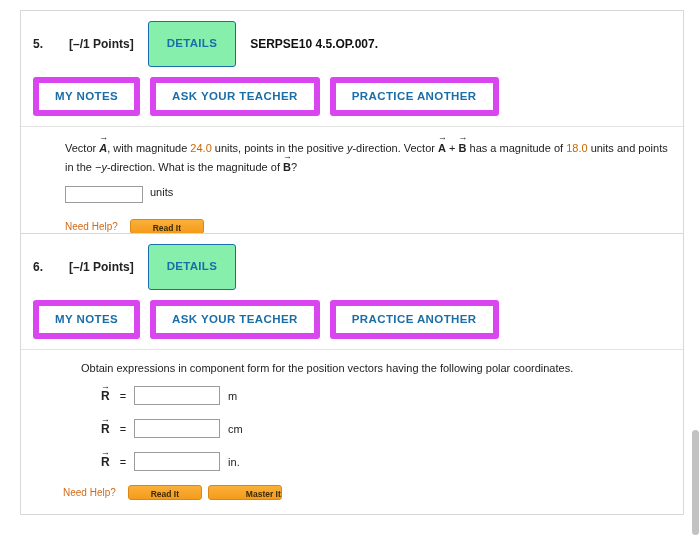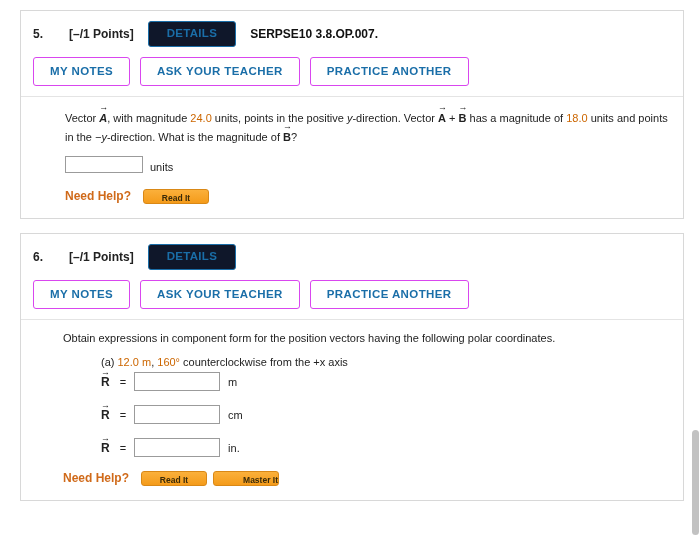--- a/index.html
+++ b/index.html
@@ -46,42 +46,42 @@
   .prob-points {
     font-size: 12px;
     font-weight: bold;
     color: #222;
     white-space: nowrap;
     padding-left: 20px;
   }
   .details-btn {
     border: 1px solid #1a6ea8;
     color: #1a6ea8;
-    background: #0f172a;
+    background: #86efac;
     font-size: 11.5px;
     font-weight: bold;
     letter-spacing: 0.3px;
-    padding: 6px 18px;
+    padding: 16px 18px;
     border-radius: 3px;
     cursor: pointer;
     line-height: 1;
   }
   .prob-code {
     font-size: 12px;
     font-weight: bold;
     color: #111;
     white-space: nowrap;
   }
   .btn-row {
     padding: 10px 12px 10px 12px;
     display: flex;
     gap: 10px;
   }
   .wide-btn {
-    border: 1px solid #d946ef;
+    border: 6px solid #d946ef;
     color: #1a6ea8;
     background: #ffffff;
     font-size: 11.5px;
     font-weight: bold;
     letter-spacing: 0.4px;
     padding: 8px 16px;
     border-radius: 3px;
     cursor: pointer;
     line-height: 1;
   }
@@ -114,21 +114,21 @@
     font-size: 9px;
     line-height: 9px;
     color: #222;
     text-align: center;
   }
   .ital { font-style: italic; }
 
   .answer-line {
     margin-top: 10px;
     display: flex;
-    align-items: flex-end;
+    align-items: flex-start;
     gap: 7px;
   }
   .ansbox {
     width: 78px;
     height: 17px;
     border: 1px solid #9b9b9b;
     background: #ffffff;
     box-sizing: border-box;
   }
   .unitlabel {
@@ -137,42 +137,43 @@
   }
 
   .needhelp-row {
     margin-top: 16px;
     display: flex;
     align-items: center;
     gap: 12px;
   }
   .needhelp-label {
     color: #d06a1a;
-    font-weight: bold;
-    font-size: 12px;
+    font-weight: normal;
+    font-size: 10px;
   }
   .help-btn {
     background: linear-gradient(#fbb03b, #f49b1a);
     border: 1px solid #d98816;
     border-radius: 3px;
     font-size: 8.5px;
     font-weight: bold;
     color: #3a2a08;
     padding: 4px 0 0 0;
-    width: 66px;
+    width: 74px;
     text-align: center;
     cursor: pointer;
     line-height: 1;
   }
 
   
   .intro {
     font-size: 11px;
     color: #222;
     margin-bottom: 12px;
+    margin-left: 18px;
   }
   .part {
     margin-left: 38px;
     margin-bottom: 6px;
   }
   .part-label {
     font-size: 11px;
     color: #222;
     margin-bottom: 4px;
   }
@@ -226,21 +227,21 @@
 </head>
 <body>
 
 <div class="page">
 
   <div class="problem" style="top:10px;">
     <div class="problem-header">
       <span class="prob-num">5.</span>
       <span class="prob-points" style="margin-left:-8px;">[–/1 Points]</span>
       <button class="details-btn">DETAILS</button>
-      <span class="prob-code">SERPSE10 3.8.OP.007.</span>
+      <span class="prob-code">SERPSE10 4.5.OP.007.</span>
     </div>
     <div class="btn-row">
       <button class="wide-btn">MY NOTES</button>
       <button class="wide-btn">ASK YOUR TEACHER</button>
       <button class="wide-btn">PRACTICE ANOTHER</button>
     </div>
     <div class="body-area">
       <div class="qtext">
         <span>Vector </span><span class="vecwrap"><span class="arrow">→</span><span class="ital">A</span></span><span>, with magnitude </span><span class="num">24.0</span><span> units, points in the positive </span><span class="ital">y</span><span>-direction. Vector </span><span class="vecwrap"><span class="arrow">→</span><span>A</span></span><span> + </span><span class="vecwrap"><span class="arrow">→</span><span>B</span></span><span> has a magnitude of </span><span class="num">18.0</span><span> units and points in the </span><span class="ital">−y</span><span>-direction. What is the magnitude of </span><span class="vecwrap"><span class="arrow">→</span><span>B</span></span><span>?</span>
       </div>
@@ -263,23 +264,20 @@
     </div>
     <div class="btn-row">
       <button class="wide-btn">MY NOTES</button>
       <button class="wide-btn">ASK YOUR TEACHER</button>
       <button class="wide-btn">PRACTICE ANOTHER</button>
     </div>
     <div class="body-area" style="padding-left:42px;">
       <div class="intro">Obtain expressions in component form for the position vectors having the following polar coordinates.</div>
 
       <div class="part">
-        <div class="part-label">
-          <span>(a) </span><span class="num">12.0 m</span><span>, </span><span class="num">160°</span><span> counterclockwise from the +x axis</span>
-        </div>
         <div class="part-answer">
           <span class="rlabel"><span class="arrow">→</span><span>R</span></span>
           <span class="eq">=</span>
           <div class="bigbox"></div>
           <span class="unitlabel">m</span>
         </div>
       </div>
 
       <div class="part">
         <div class="part-answer">

